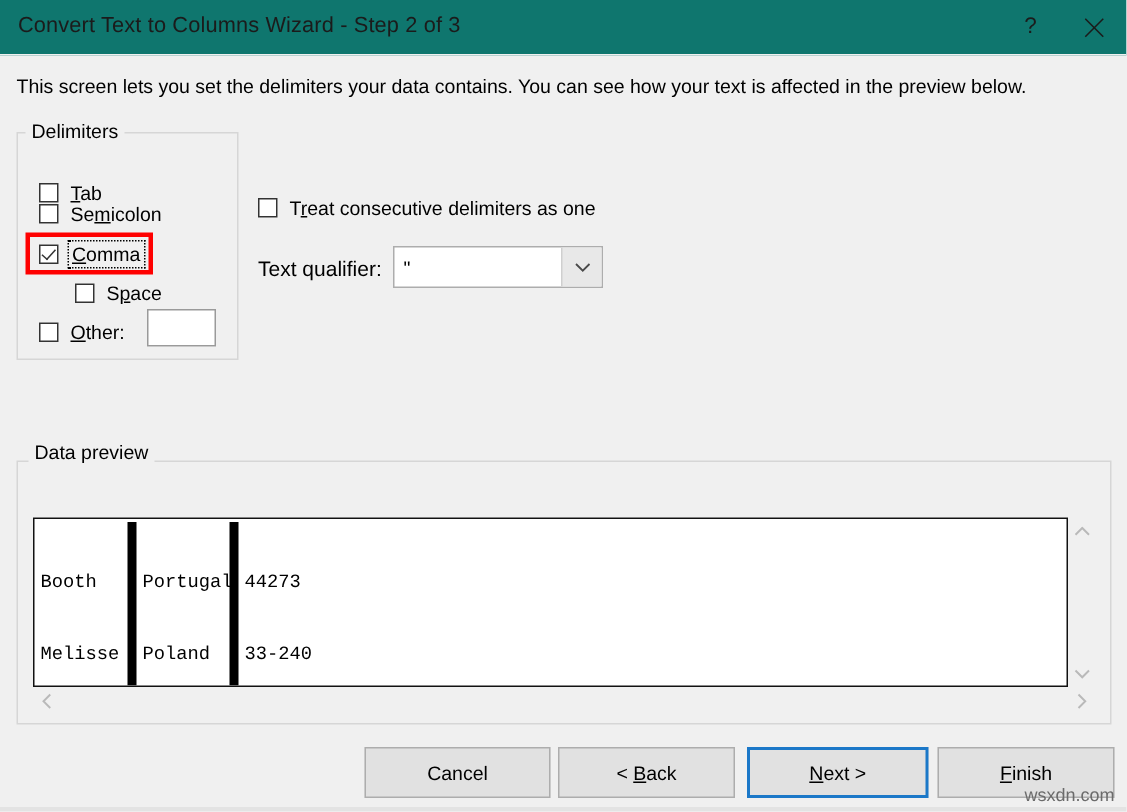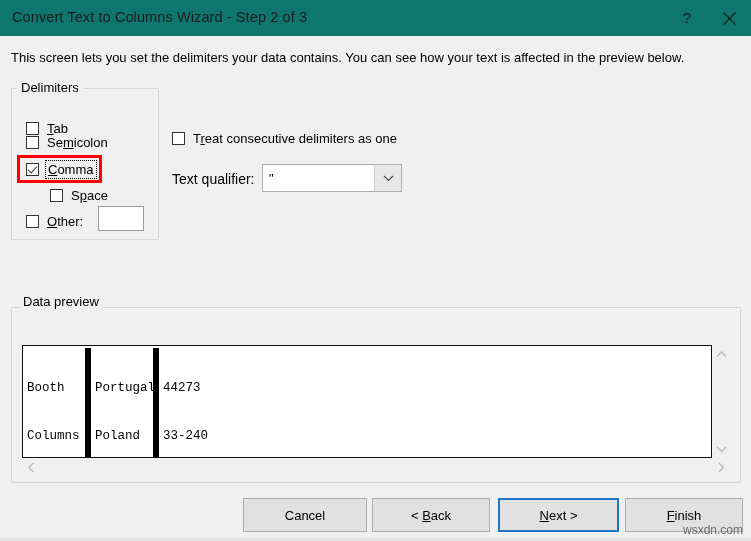--- a/index.html
+++ b/index.html
@@ -363,21 +363,21 @@
     </div>
   </div>
 
   <div class="groupbox" id="datapreview-group"></div>
   <div class="group-label" id="datapreview-label">Data <span class="acc">p</span>review</div>
 
   <div id="preview-panel">
     <div id="preview-grid">
       <div class="preview-col" id="pcol-0">
         <span class="preview-cell">Booth</span>
-        <span class="preview-cell">Columns</span>
+        <span class="preview-cell">Melisse</span>
         
         
         
       </div>
       <div class="preview-col" id="pcol-1">
         <span class="preview-cell">Portugal</span>
         <span class="preview-cell">Poland</span>
         
         
         

